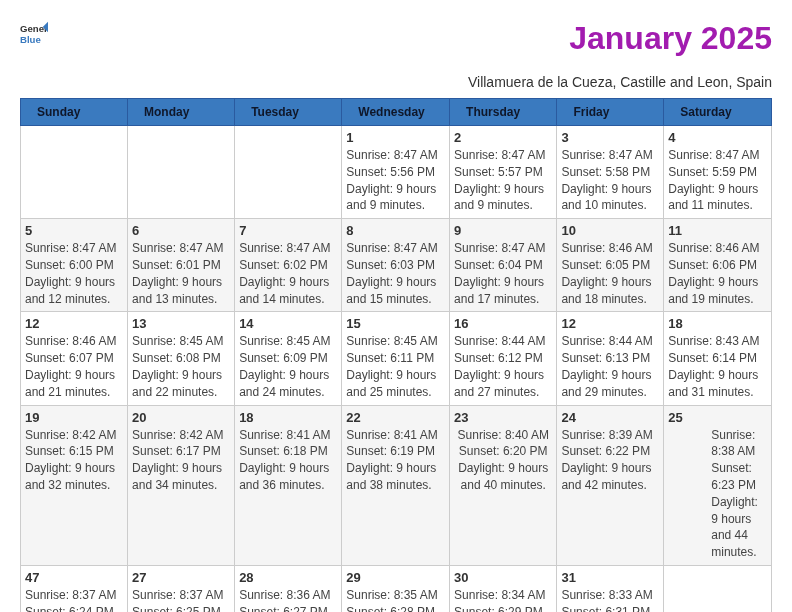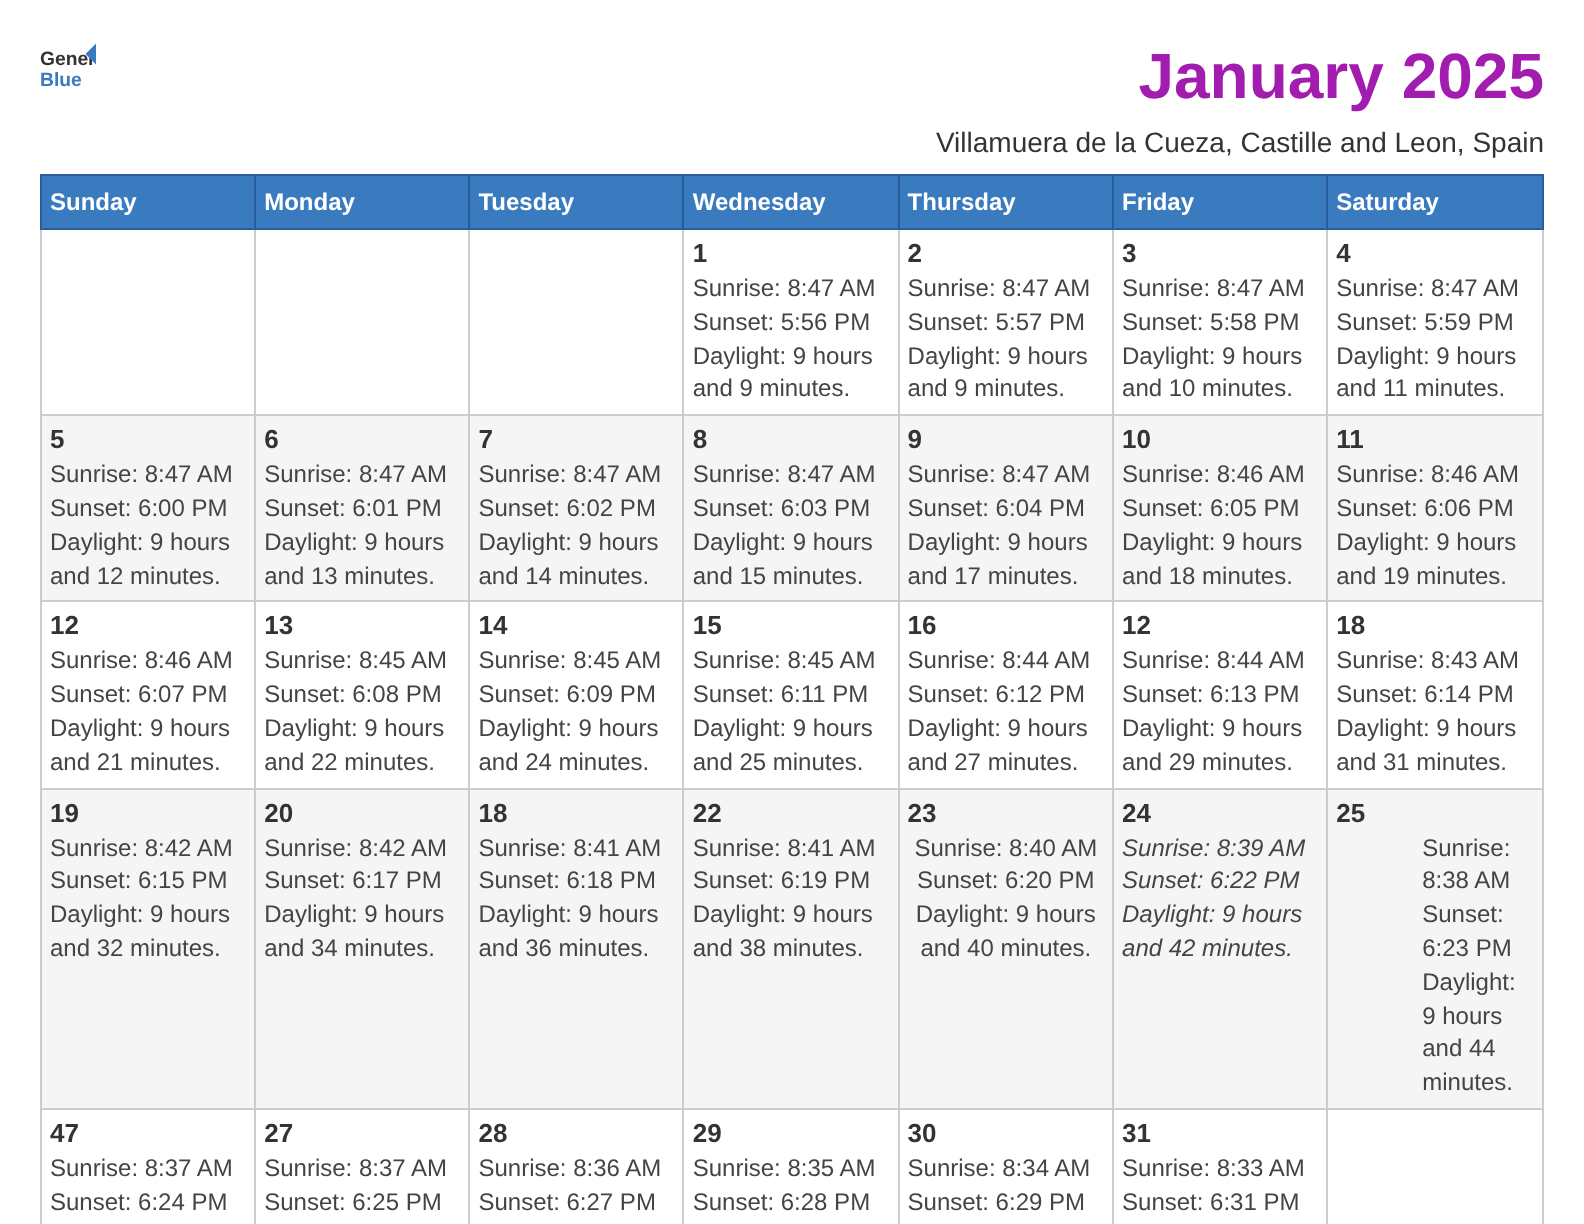--- a/index.html
+++ b/index.html
@@ -29,31 +29,31 @@
       text-align: right;
     }
     .month-title {
       font-size: 32px;
       font-weight: bold;
       color: #a21caf;
     }
     .subtitle {
       font-size: 14px;
       color: #333;
-      margin-top: 6px;
+      margin-top: 17px;
     }
     .calendar {
       width: 100%;
       border-collapse: collapse;
       font-size: 11px;
     }
     .calendar th {
       background: #3a7abf;
-      color: #ffffff;
-      padding: 6px 4px;
+      color: #0f172a;
+      padding: 6px 16px;
       text-align: left;
       font-size: 12px;
       font-weight: bold;
       border: 1px solid #2a5a9f;
     }
     .calendar td {
       border: 1px solid #ccc;
       vertical-align: top;
       padding: 4px;
       width: 108px;
@@ -256,21 +256,21 @@
 Daylight: 9 hours and 38 minutes.</div>
         </td>
         <td>
           <div class="day-num">23</div>
           <div class="day-info" style="white-space: pre-line; text-align: center;">Sunrise: 8:40 AM
 Sunset: 6:20 PM
 Daylight: 9 hours and 40 minutes.</div>
         </td>
         <td>
           <div class="day-num">24</div>
-          <div class="day-info" style="white-space: pre-line; font-style: italic;">Sunrise: 8:39 AM
+          <div class="day-info" style="white-space: pre-line;">Sunrise: 8:39 AM
 Sunset: 6:22 PM
 Daylight: 9 hours and 42 minutes.</div>
         </td>
         <td>
           <div class="day-num">25</div>
           <div class="day-info" style="white-space: pre-line; margin-left: 43px;">Sunrise: 8:38 AM
 Sunset: 6:23 PM
 Daylight: 9 hours and 44 minutes.</div>
         </td>
       </tr>

